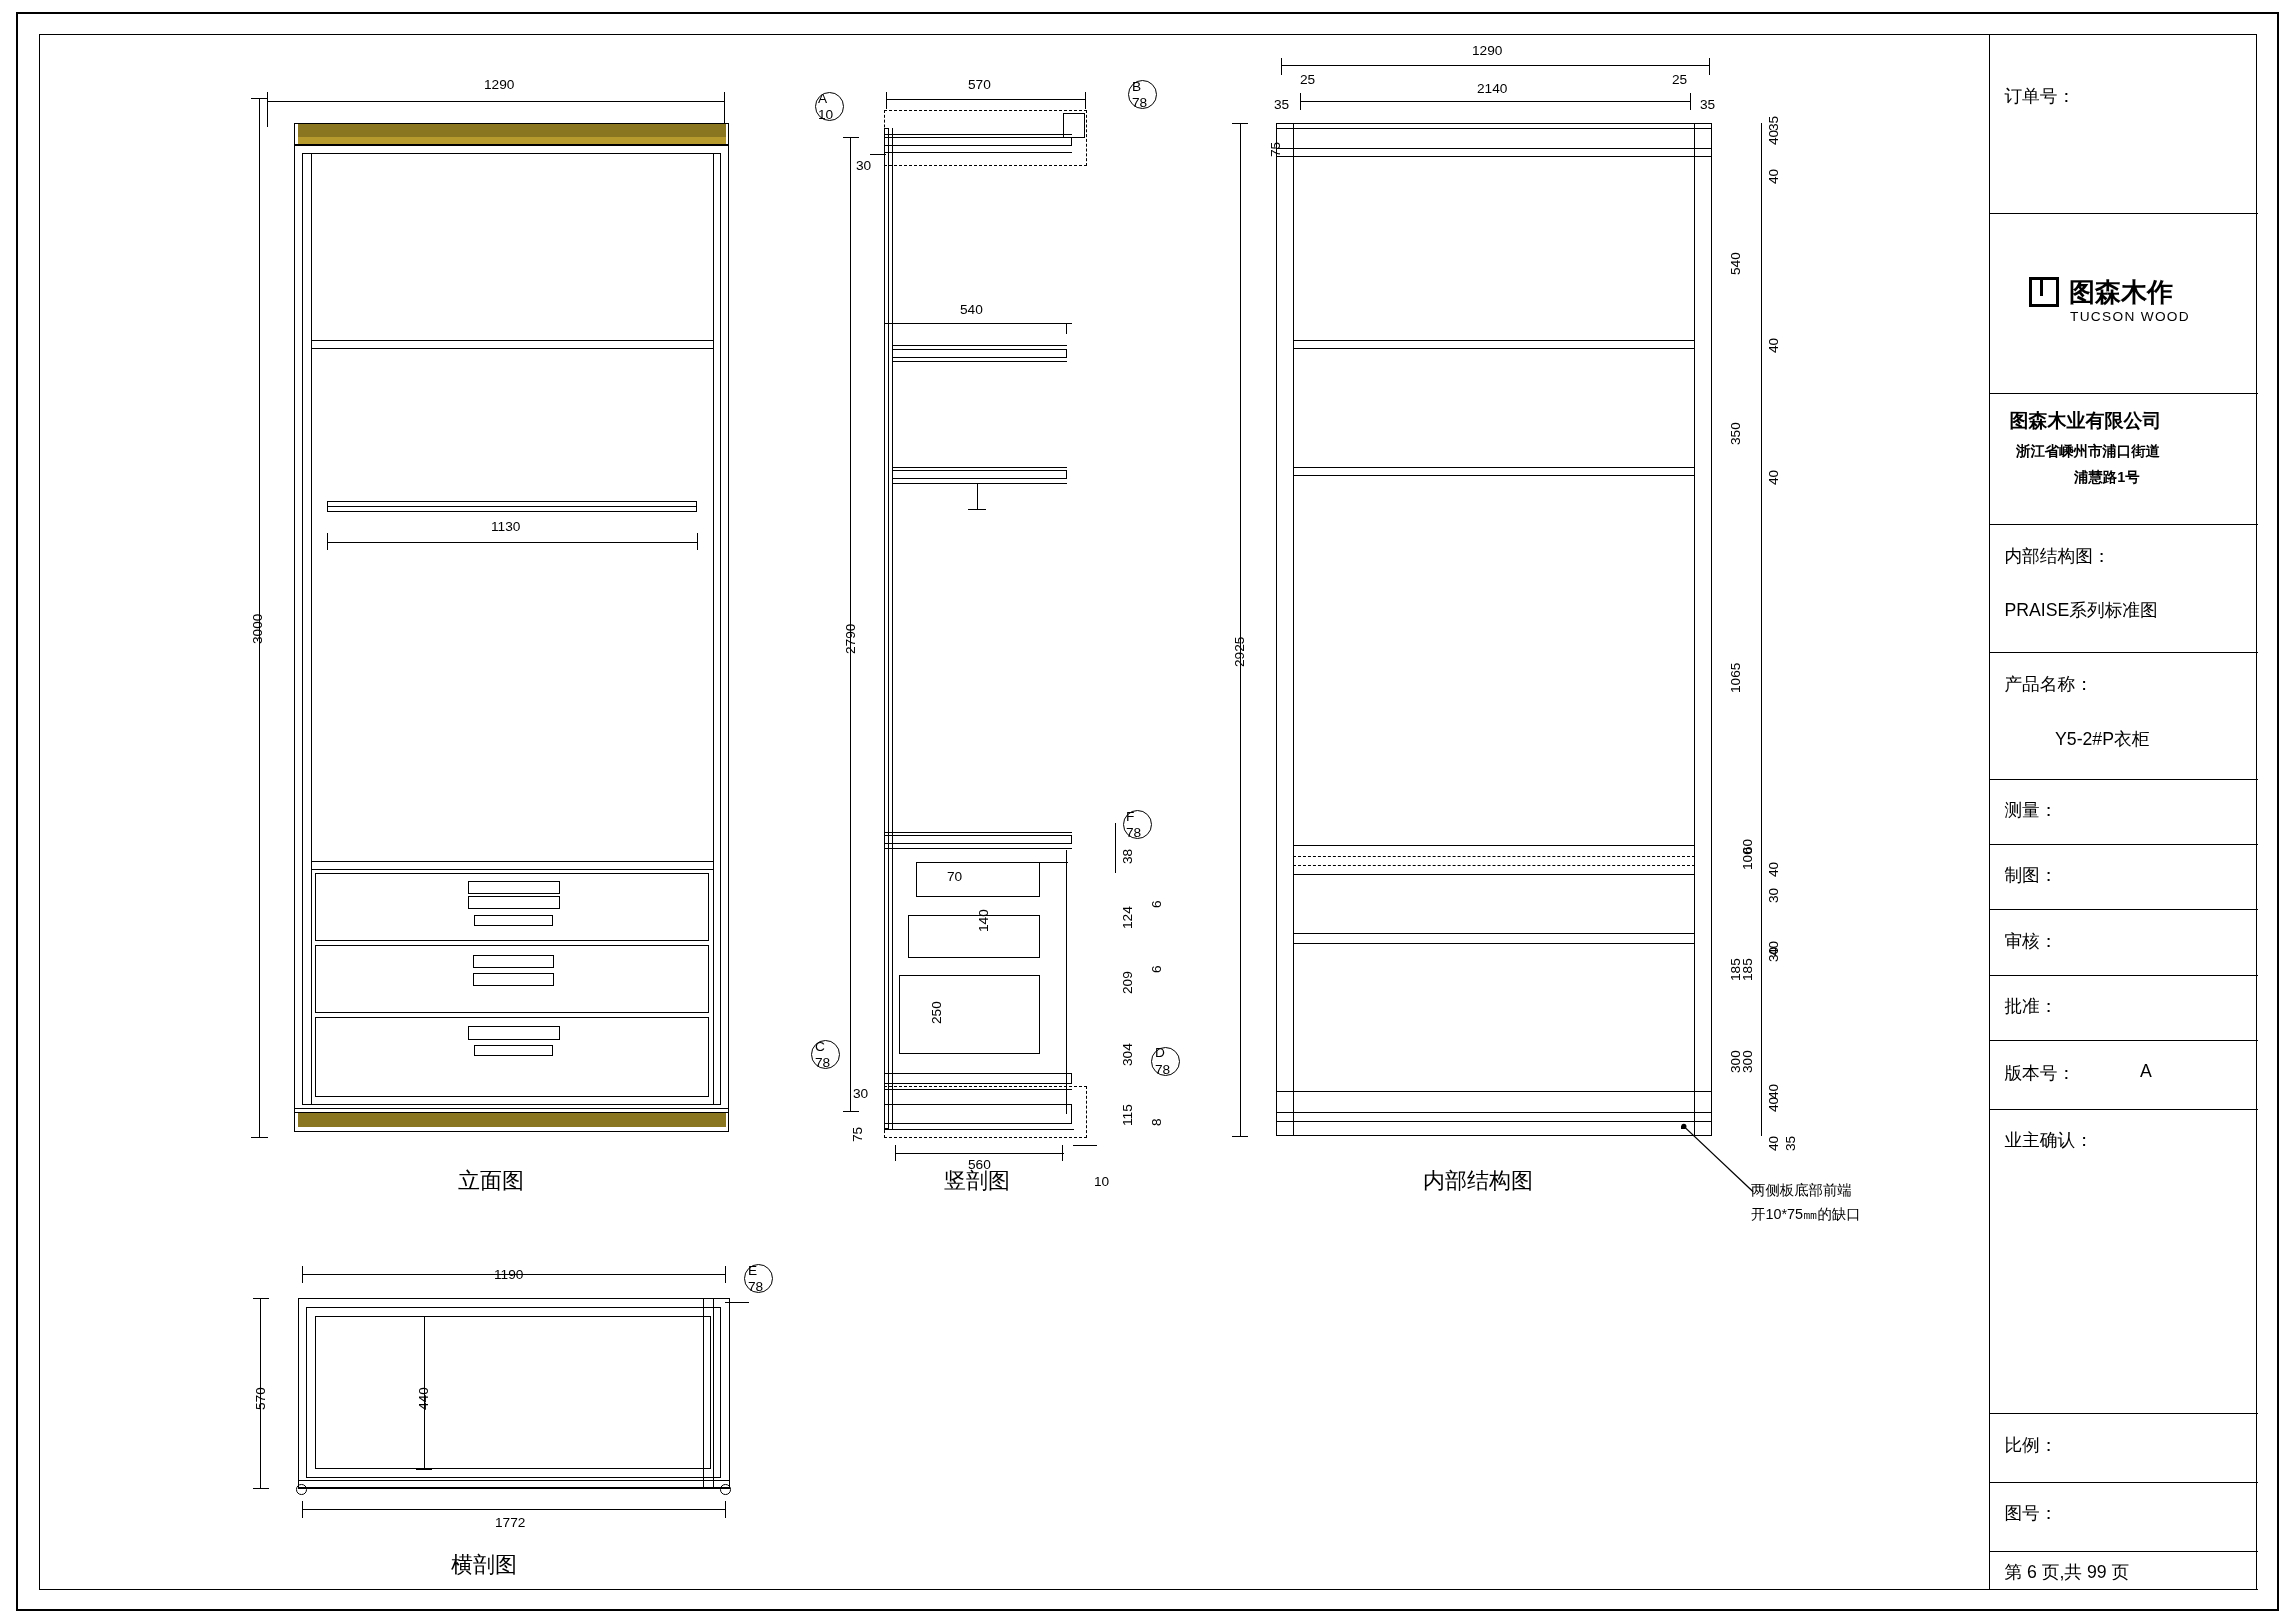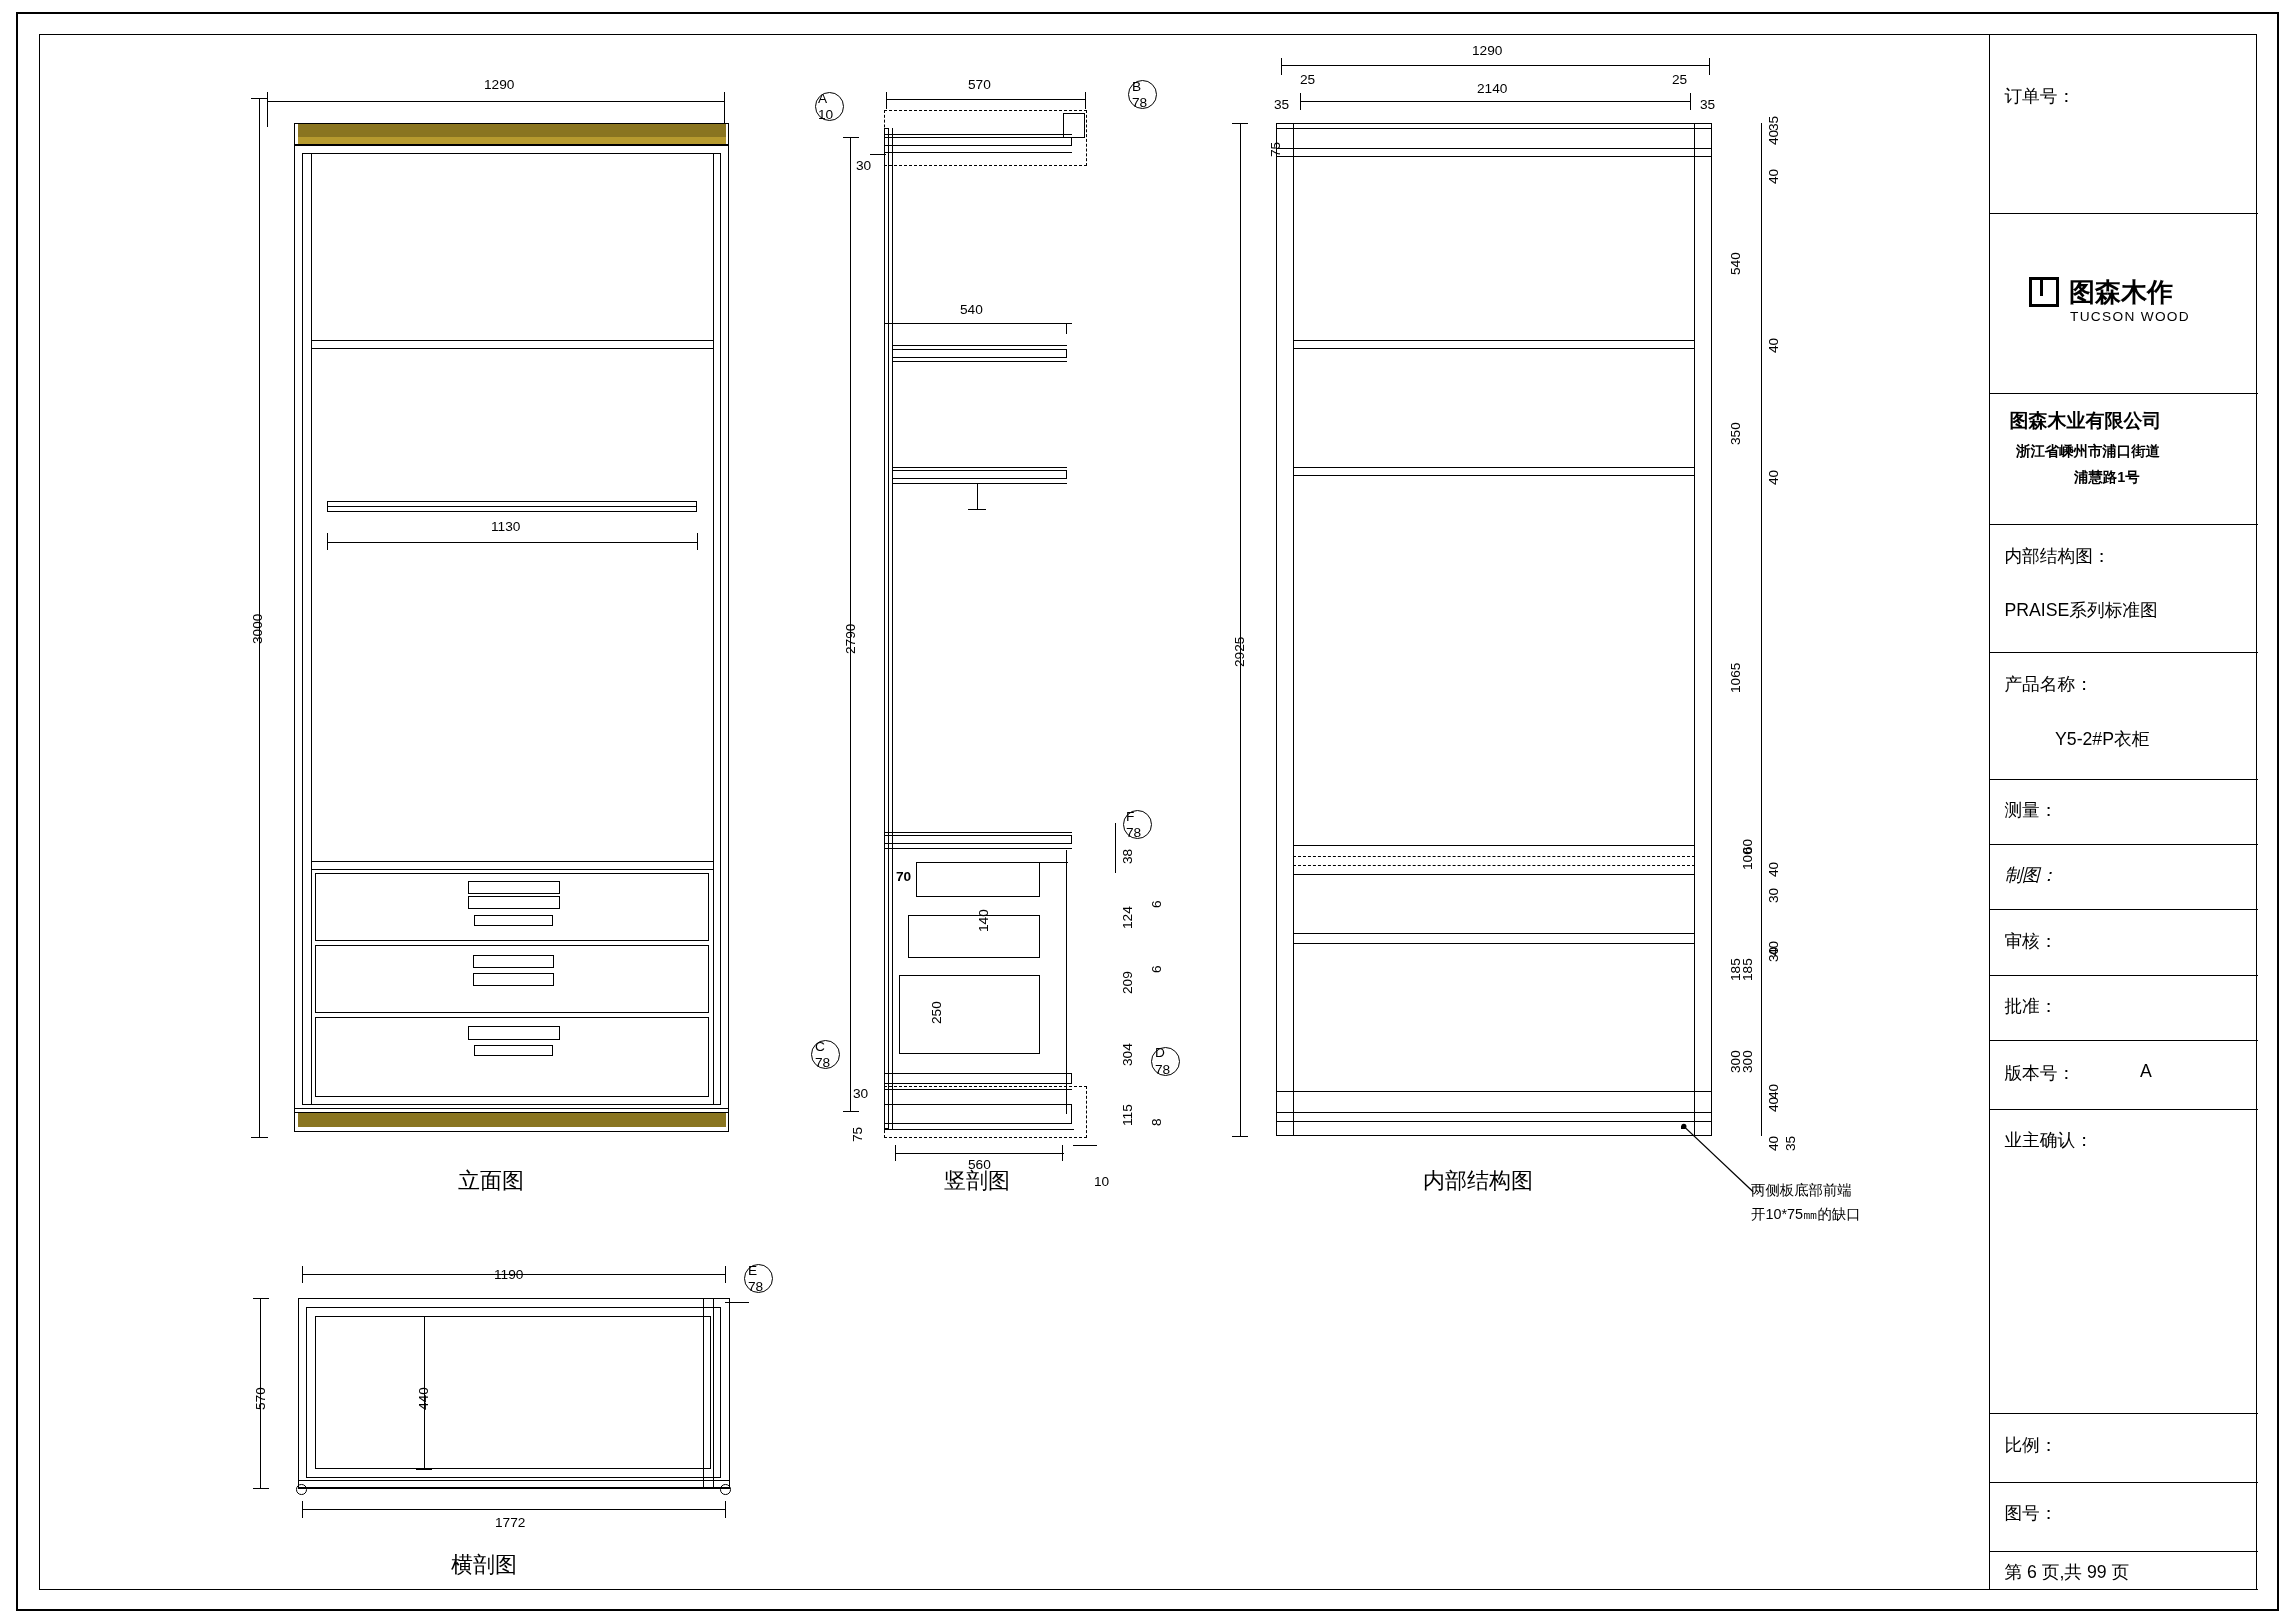--- a/index.html
+++ b/index.html
@@ -156,21 +156,21 @@
     <div class="ln h" style="left:843px;top:1111px;width:15.7px;"></div>
     <div class="dimv" style="left:843px;top:654px;">2790</div>
 
     <div class="ln h" style="left:884px;top:832px;width:188px;"></div>
     <div class="boxthin" style="left:884px;top:835px;width:188px;height:9.2px;"></div>
     <div class="ln h" style="left:884px;top:848px;width:188px;"></div>
 
     <div class="boxthin" style="left:916px;top:862px;width:124px;height:35px;"></div>
     <div class="ln h" style="left:1040px;top:862px;width:27.5px;"></div>
     <div class="ln v" style="left:1066px;top:850px;height:264px;"></div>
-    <div class="dim" style="left:896px;top:869px;font-weight:bold;">70</div>
+    <div class="dim" style="left:947px;top:869px;">70</div>
 
     <div class="boxthin" style="left:908px;top:915px;width:132px;height:43px;"></div>
     <div class="dim" style="left:976px;top:932px;transform:rotate(-90deg);transform-origin:0 0;">140</div>
 
     <div class="boxthin" style="left:899px;top:975px;width:141px;height:79px;"></div>
     <div class="dim" style="left:929px;top:1024px;transform:rotate(-90deg);transform-origin:0 0;">250</div>
 
     <div class="boxthin" style="left:884px;top:1073px;width:188px;height:10.5px;"></div>
     <div class="ln h" style="left:884px;top:1089px;width:188px;"></div>
 
@@ -365,21 +365,21 @@
 
     <div class="tblabel" style="left:14.4px;top:510px;">内部结构图：</div>
     <div class="tbval" style="left:14.4px;top:564px;">PRAISE系列标准图</div>
 
     <div class="tblabel" style="left:14.4px;top:638px;">产品名称：</div>
     <div class="tbval" style="left:65px;top:693px;">Y5-2#P衣柜</div>
 
     <div class="tblabel" style="left:14.4px;top:764px;">测量：</div>
     <div class="tbval" style="left:118px;top:764px;"></div>
 
-    <div class="tblabel" style="left:14.4px;top:829px;font-style:italic;">制图：</div>
+    <div class="tblabel" style="left:14.4px;top:829px;">制图：</div>
     <div class="tbval" style="left:118px;top:829px;"></div>
 
     <div class="tblabel" style="left:14.4px;top:895px;">审核：</div>
     <div class="tbval" style="left:118px;top:895px;"></div>
 
     <div class="tblabel" style="left:14.4px;top:960px;">批准：</div>
     <div class="tbval" style="left:118px;top:960px;"></div>
 
     <div class="tblabel" style="left:14.4px;top:1027px;">版本号：</div>
     <div class="tbval" style="left:150px;top:1027px;">A</div>

